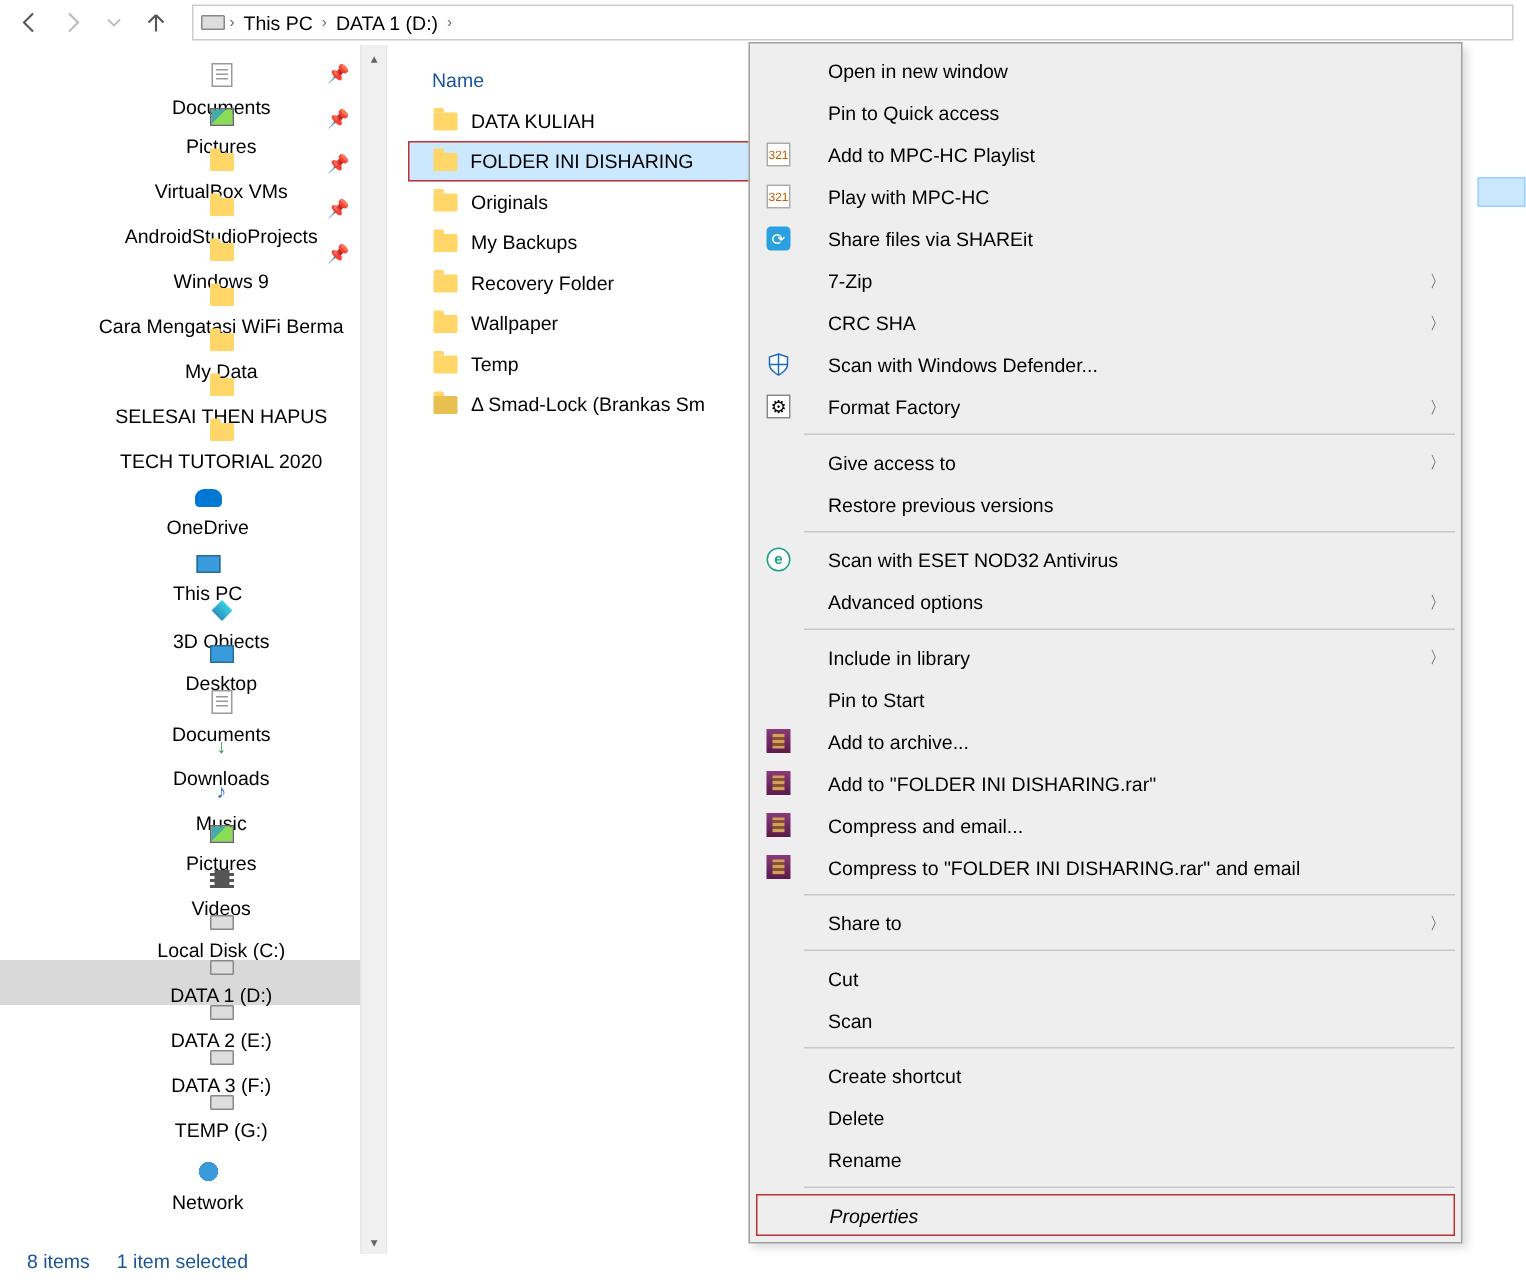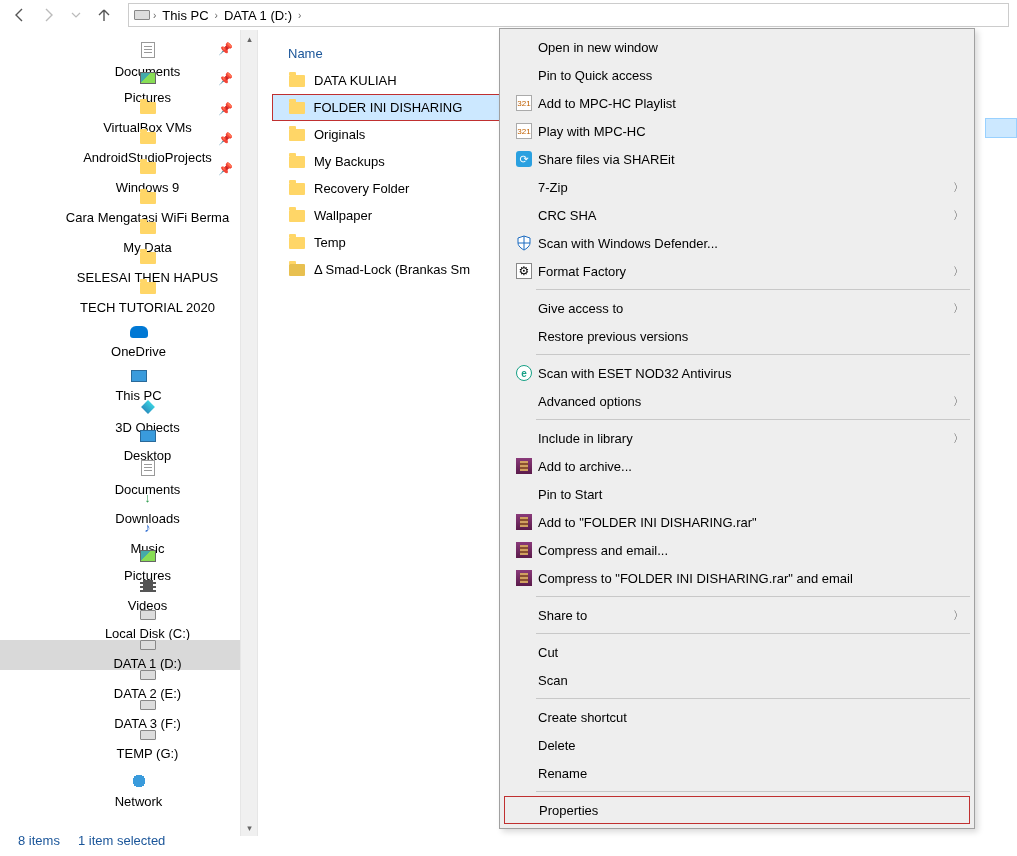--- a/index.html
+++ b/index.html
@@ -21,25 +21,25 @@
 .pin { position:absolute; right:24px; color:#666; font-size:12px; }
 .ico { width:18px; height:16px; display:flex; align-items:center; justify-content:center; }
 .content { flex:1; padding:12px 0 0 14px; position:relative; }
 .col-header { color:#1a5599; padding:4px 16px 6px 16px; }
 .file-item { display:flex; align-items:center; height:27px; padding-left:16px; gap:8px; }
 .file-item.selected { border:1.5px solid #c03030; background:#cce8ff; padding-left:14.5px; margin:0 500px 0 0;}
 .status { position:absolute; bottom:0; left:0; padding:8px 18px; display:flex; gap:18px; color:#1a5599; }
 .right-strip{ position:absolute; right:0; top:118px; width:32px; height:20px; background:#cce8ff; border:1px solid #99d1ff;}
 .ctxmenu { position:absolute; left:499px; top:28px; width:476px; background:#eeeeee; border:1px solid #a0a0a0; box-shadow:3px 3px 6px rgba(0,0,0,.15); padding:4px 2px;}
 .mi { display:flex; align-items:center; height:28px; padding:0 8px 0 4px; position:relative;}
-.mi .mic { width:26px; display:flex; align-items:center; justify-content:flex-end; margin-right:6px;}
+.mi .mic { width:26px; display:flex; align-items:center; justify-content:center; margin-right:20px;}
 .mi .lbl { flex:1; }
 .mi .arr { font-size:11px; color:#444; }
 .mi.bold .lbl { font-weight:600; }
-.mi.highlighted { border:1.5px solid #c03030; margin:0 2px; padding-left:2px;}
+.mi.highlighted { border:1.5px solid #c03030; margin:0 2px; padding-left:2px;font-style:italic;}
 .sep { height:1px; background:#c8c8c8; margin:4px 2px 4px 34px; }
 
 .ico-folder { background:#ffd667; width:16px; height:12px; border-radius:1px; position:relative;}
 .ico-folder:before{content:"";position:absolute;top:-3px;left:0;width:7px;height:3px;background:#ffd667;border-radius:1px 1px 0 0;}
 .ico-doc { width:14px;height:16px;border:1px solid #999;background:#fff; position:relative;}
 .ico-doc:after{content:"";position:absolute;left:2px;top:3px;right:2px;height:1px;background:#999;box-shadow:0 3px #999,0 6px #999;}
 .ico-pic { width:16px;height:12px;border:1px solid #666;background:linear-gradient(135deg,#4aa 40%,#8d5 40%);}
 .ico-drive { width:16px;height:10px;background:#ddd;border:1px solid #888;border-radius:1px;}
 .ico-onedrive{width:18px;height:12px;background:#0078d4;border-radius:6px 6px 3px 3px;}
 .ico-pc{width:16px;height:12px;background:#3a9bdc;border:1px solid #2a6a9a;}
@@ -395,32 +395,32 @@
       <span class="lbl">Advanced options</span>
       <span class="arr">〉</span>
     </div>
     <div class="sep"></div>
     <div class="mi">
       <span class="mic"></span>
       <span class="lbl">Include in library</span>
       <span class="arr">〉</span>
     </div>
     <div class="mi">
+      <span class="mic"></span>
+      <span class="lbl">Pin to Start</span>
+    </div>
+    <div class="mi">
       <span class="mic">
         <span style="width:16px;height:16px;background:linear-gradient(#8a3a7a,#5a1a4a);display:flex;align-items:center;justify-content:center">
           <span style="width:8px;height:10px;background:repeating-linear-gradient(#d0a060 0 2px,#8a5030 2px 4px)"></span>
         </span>
       </span>
       <span class="lbl">Add to archive...</span>
     </div>
     <div class="mi">
-      <span class="mic"></span>
-      <span class="lbl">Pin to Start</span>
-    </div>
-    <div class="mi">
       <span class="mic">
         <span style="width:16px;height:16px;background:linear-gradient(#8a3a7a,#5a1a4a);display:flex;align-items:center;justify-content:center">
           <span style="width:8px;height:10px;background:repeating-linear-gradient(#d0a060 0 2px,#8a5030 2px 4px)"></span>
         </span>
       </span>
       <span class="lbl">Add to "FOLDER INI DISHARING.rar"</span>
     </div>
     <div class="mi">
       <span class="mic">
         <span style="width:16px;height:16px;background:linear-gradient(#8a3a7a,#5a1a4a);display:flex;align-items:center;justify-content:center">

